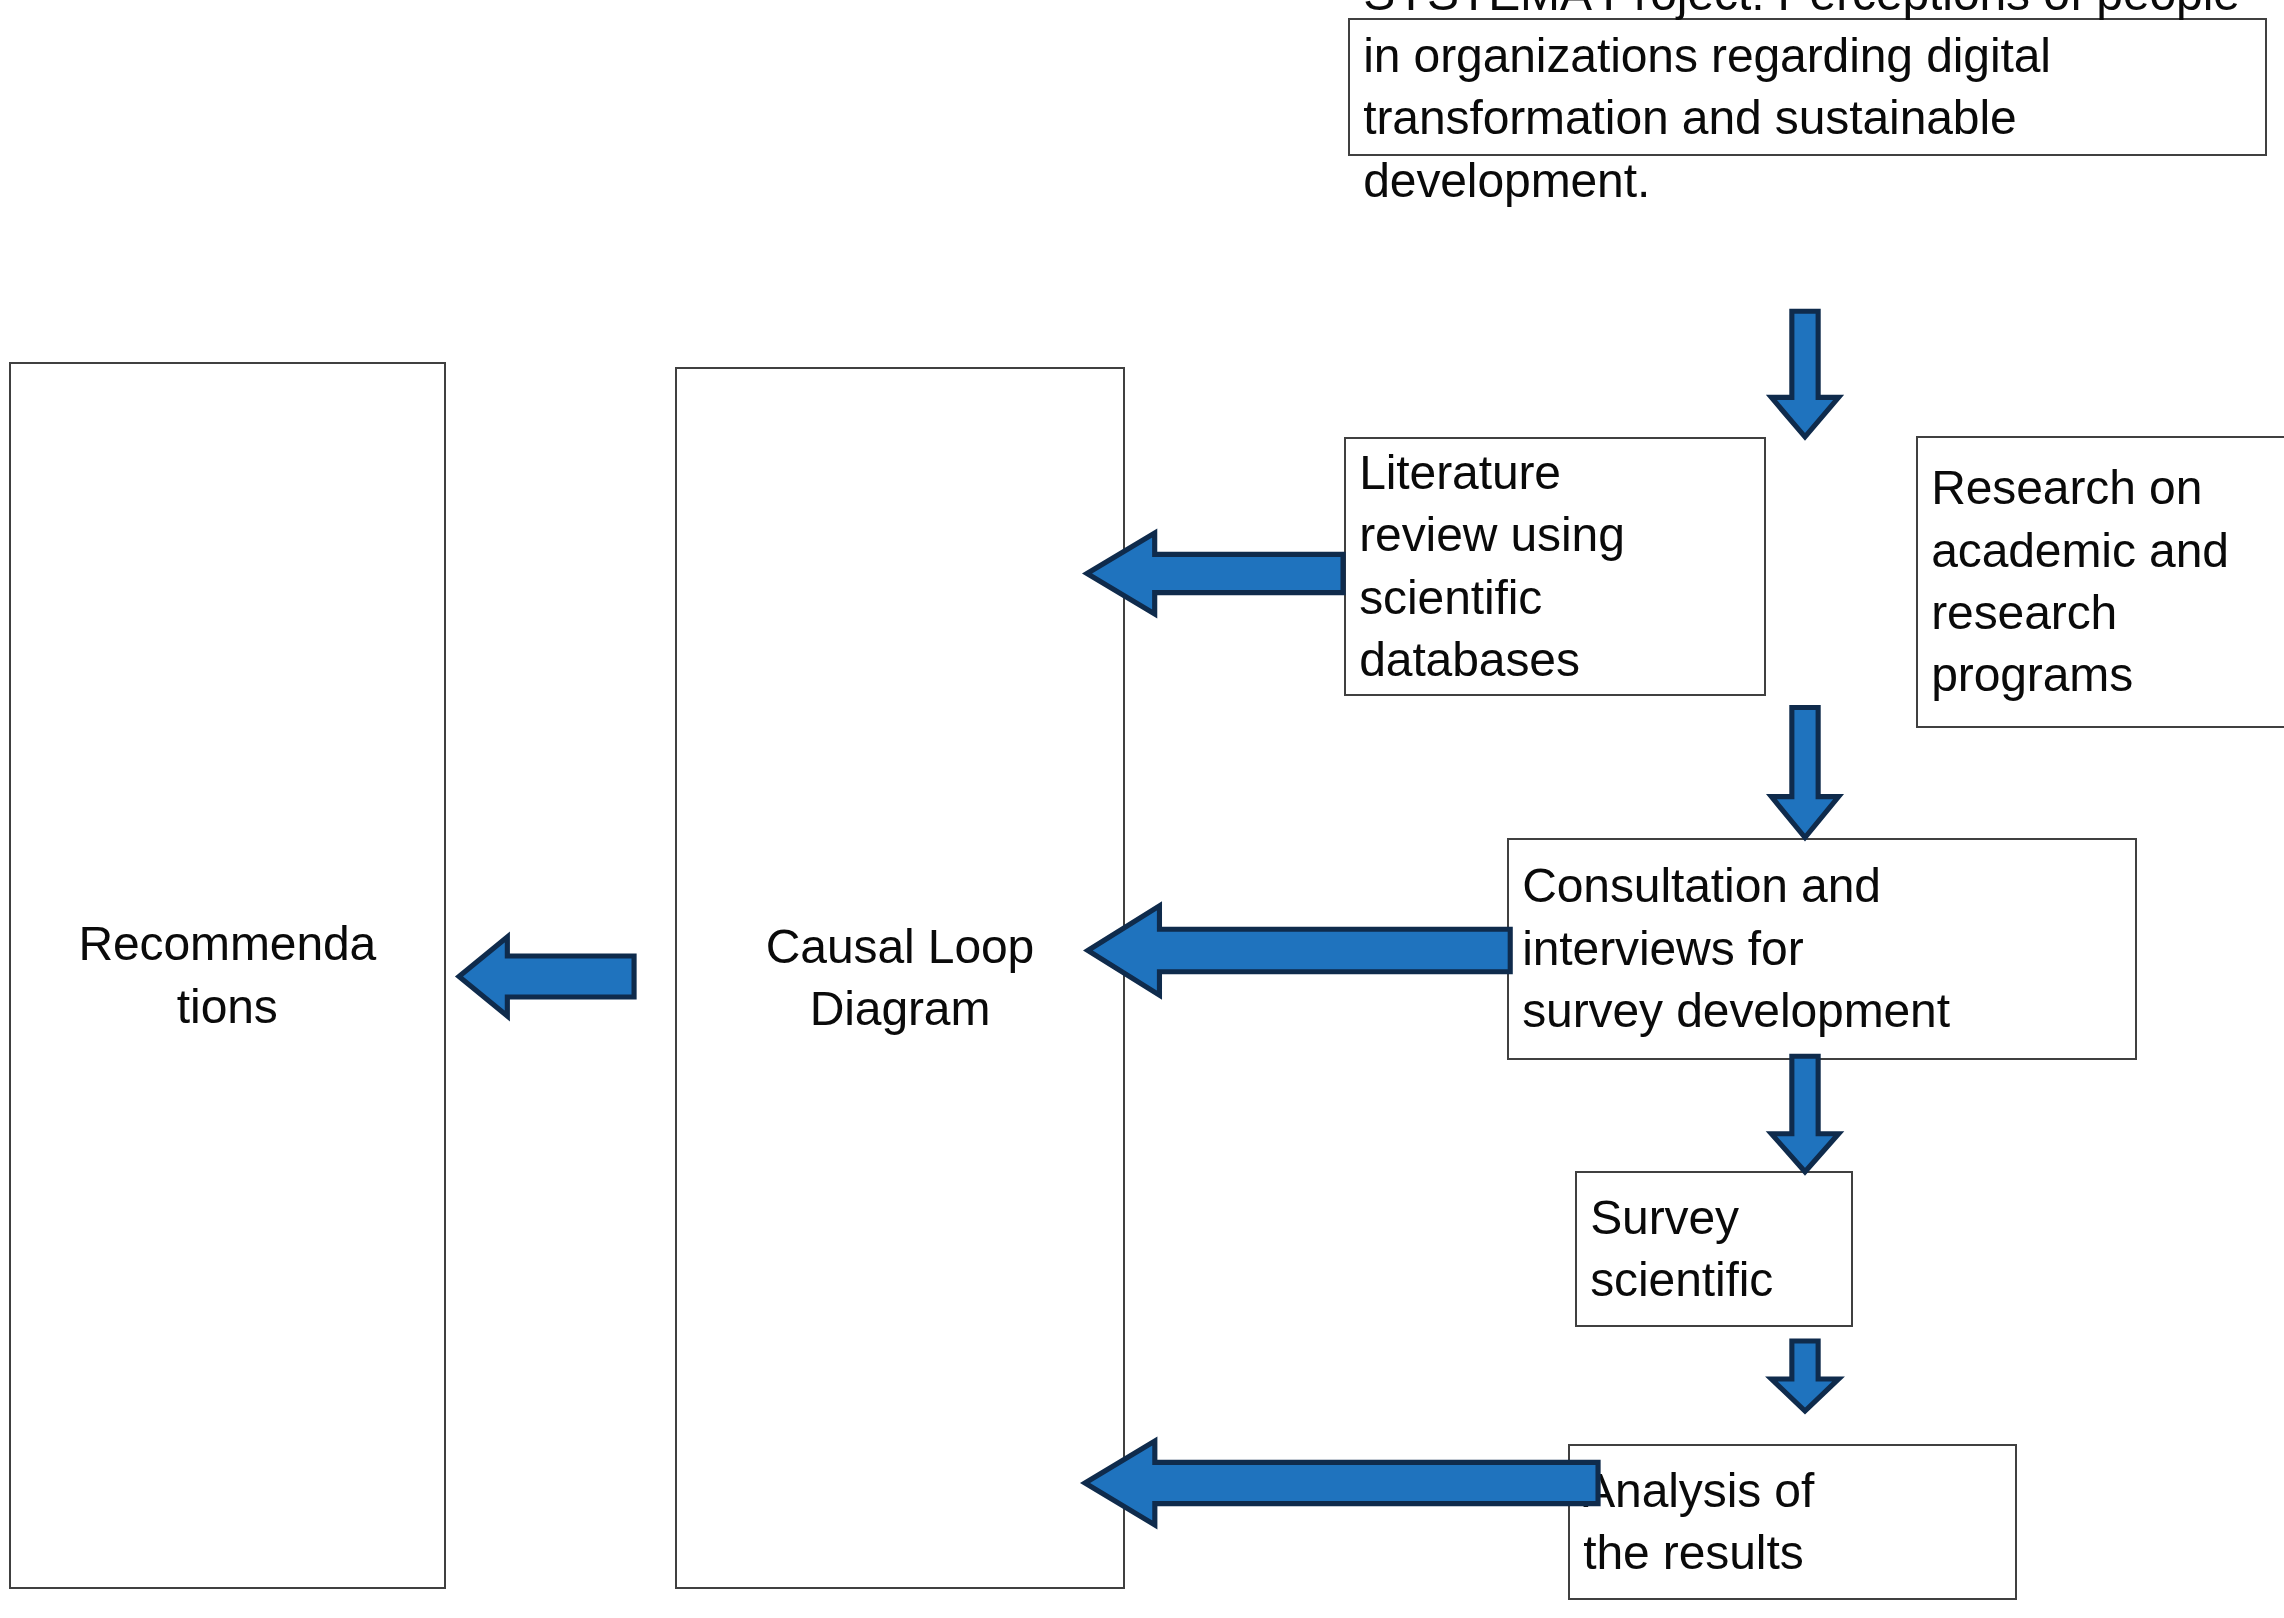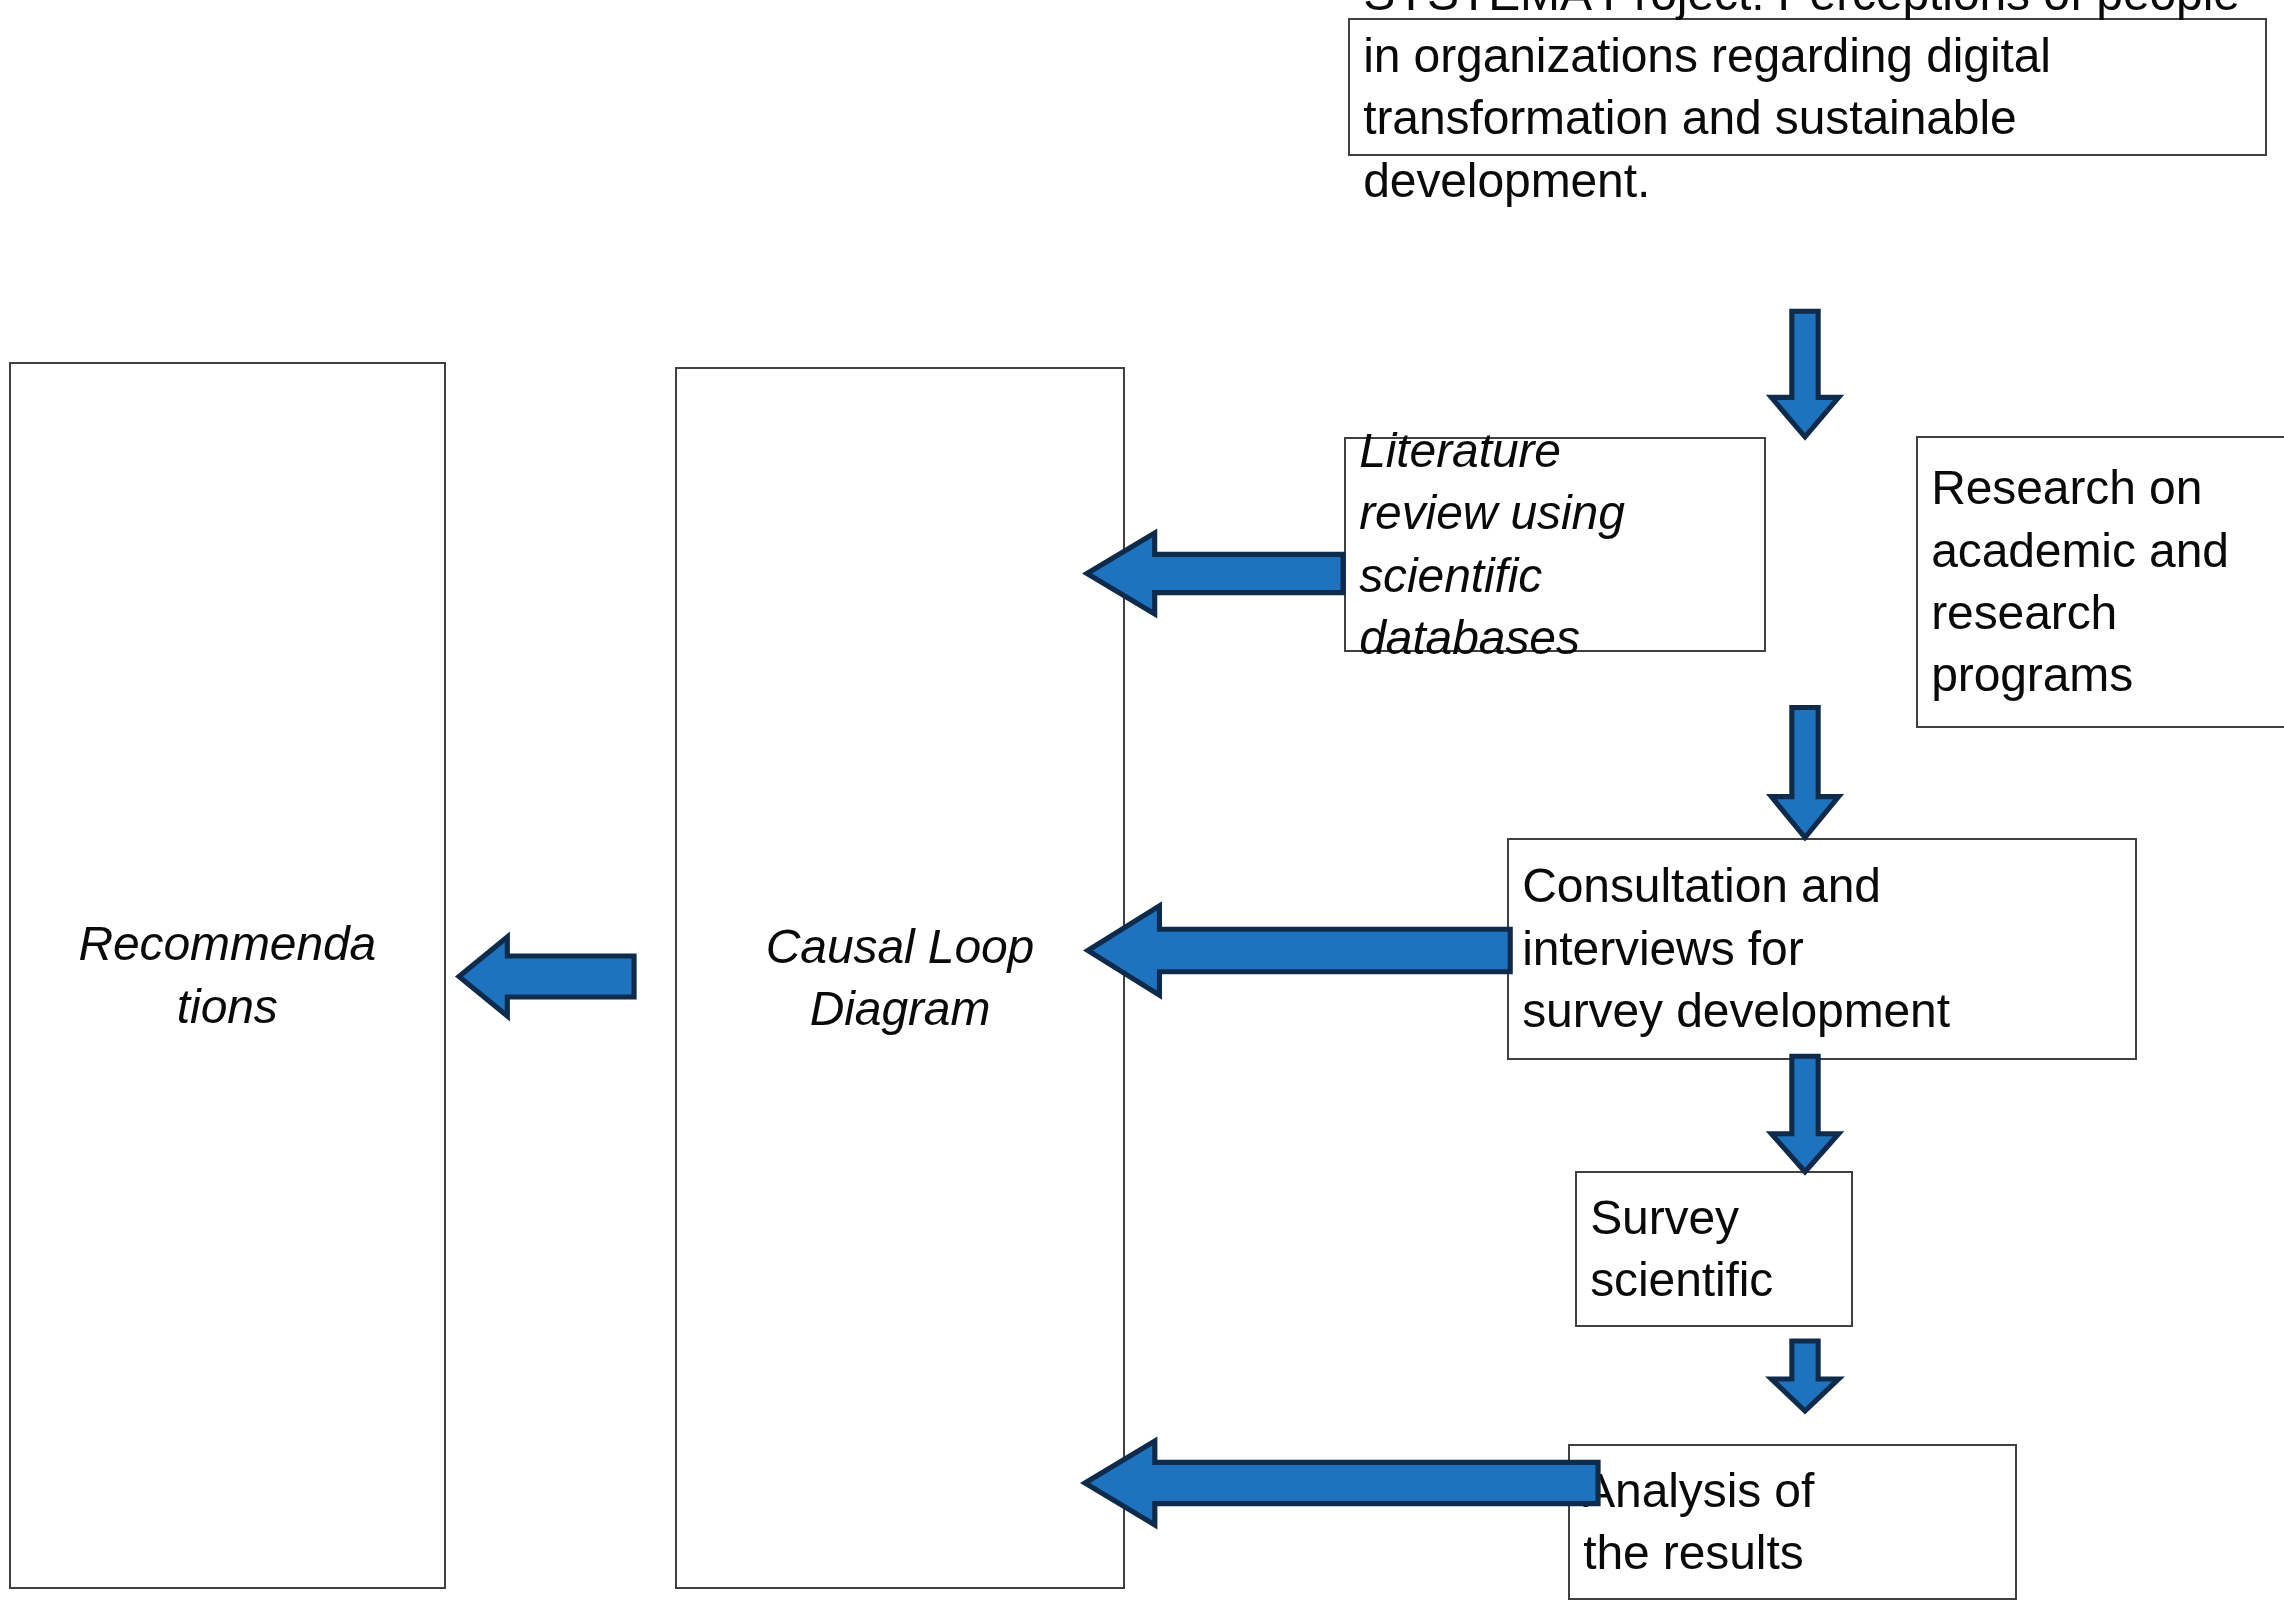--- a/index.html
+++ b/index.html
@@ -30,21 +30,20 @@
     font-size: 48px;
     line-height: 1.30;
     color: #0a0a0a;
     letter-spacing: -0.1px;
     white-space: pre-line;
     font-family: "Liberation Sans", sans-serif;
   }
   .box.center-txt {
     justify-content: center;
     text-align: center;
-    font-style: italic;
   }
   .box.center-txt .txt { text-align: center; }
   .arrow {
     position: absolute;
     z-index: 5;
   }
   .arrow svg { display: block; overflow: visible; }
 </style>
 </head>
 <body>
@@ -58,21 +57,21 @@
 
   <div class="box center-txt" style="left:643px; top:367px; width:450px; height:1222px;margin-left:32px;">
     <span class="txt">Causal Loop
 Diagram</span>
   </div>
 
   <div class="box" style="left:1348px; top:18.4px; width:919px; height:138px;">
     <span class="txt" style="white-space:normal;">SYSTEMA Project: Perceptions of people in organizations regarding digital transformation and sustainable development.</span>
   </div>
 
-  <div class="box" style="left:1344px; top:437px; width:422px; height:215px;font-style:italic;">
+  <div class="box" style="left:1344px; top:437px; width:422px; height:259px;">
     <span class="txt">Literature
 review using
 scientific
 databases</span>
   </div>
 
   <div class="box" style="left:1916px; top:436px; width:382px; height:292px;">
     <span class="txt">Research on
 academic and
 research

